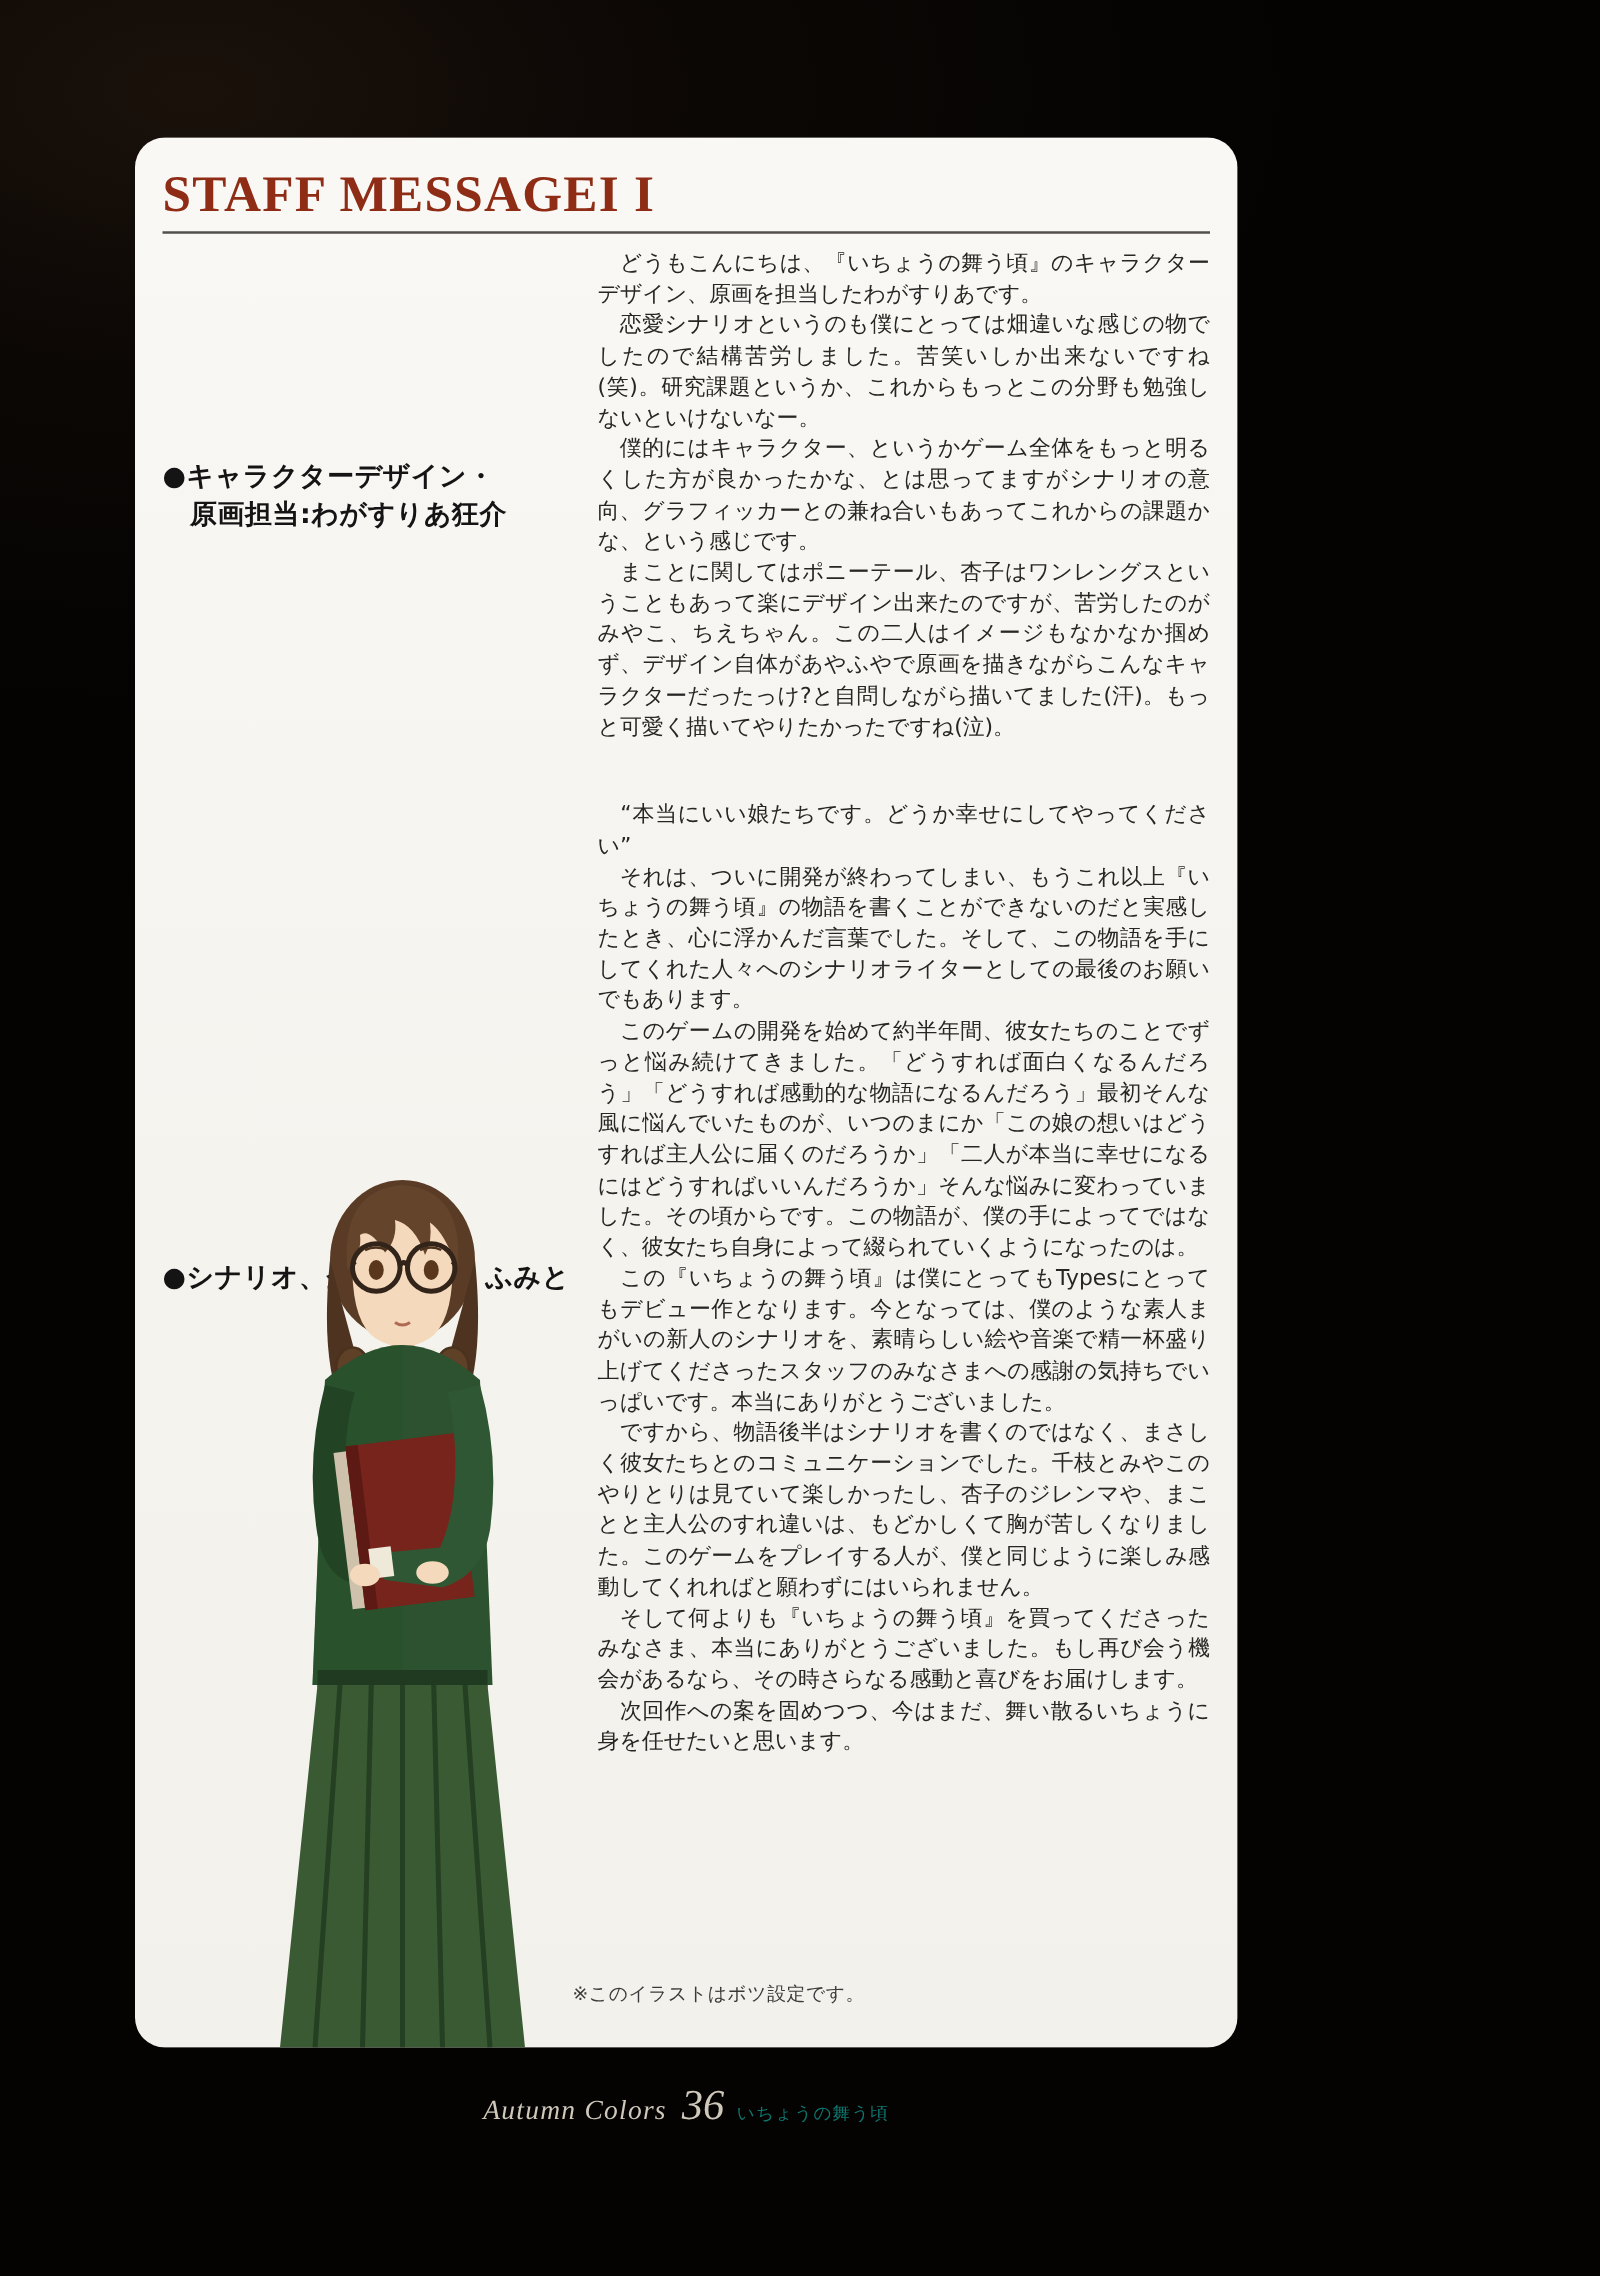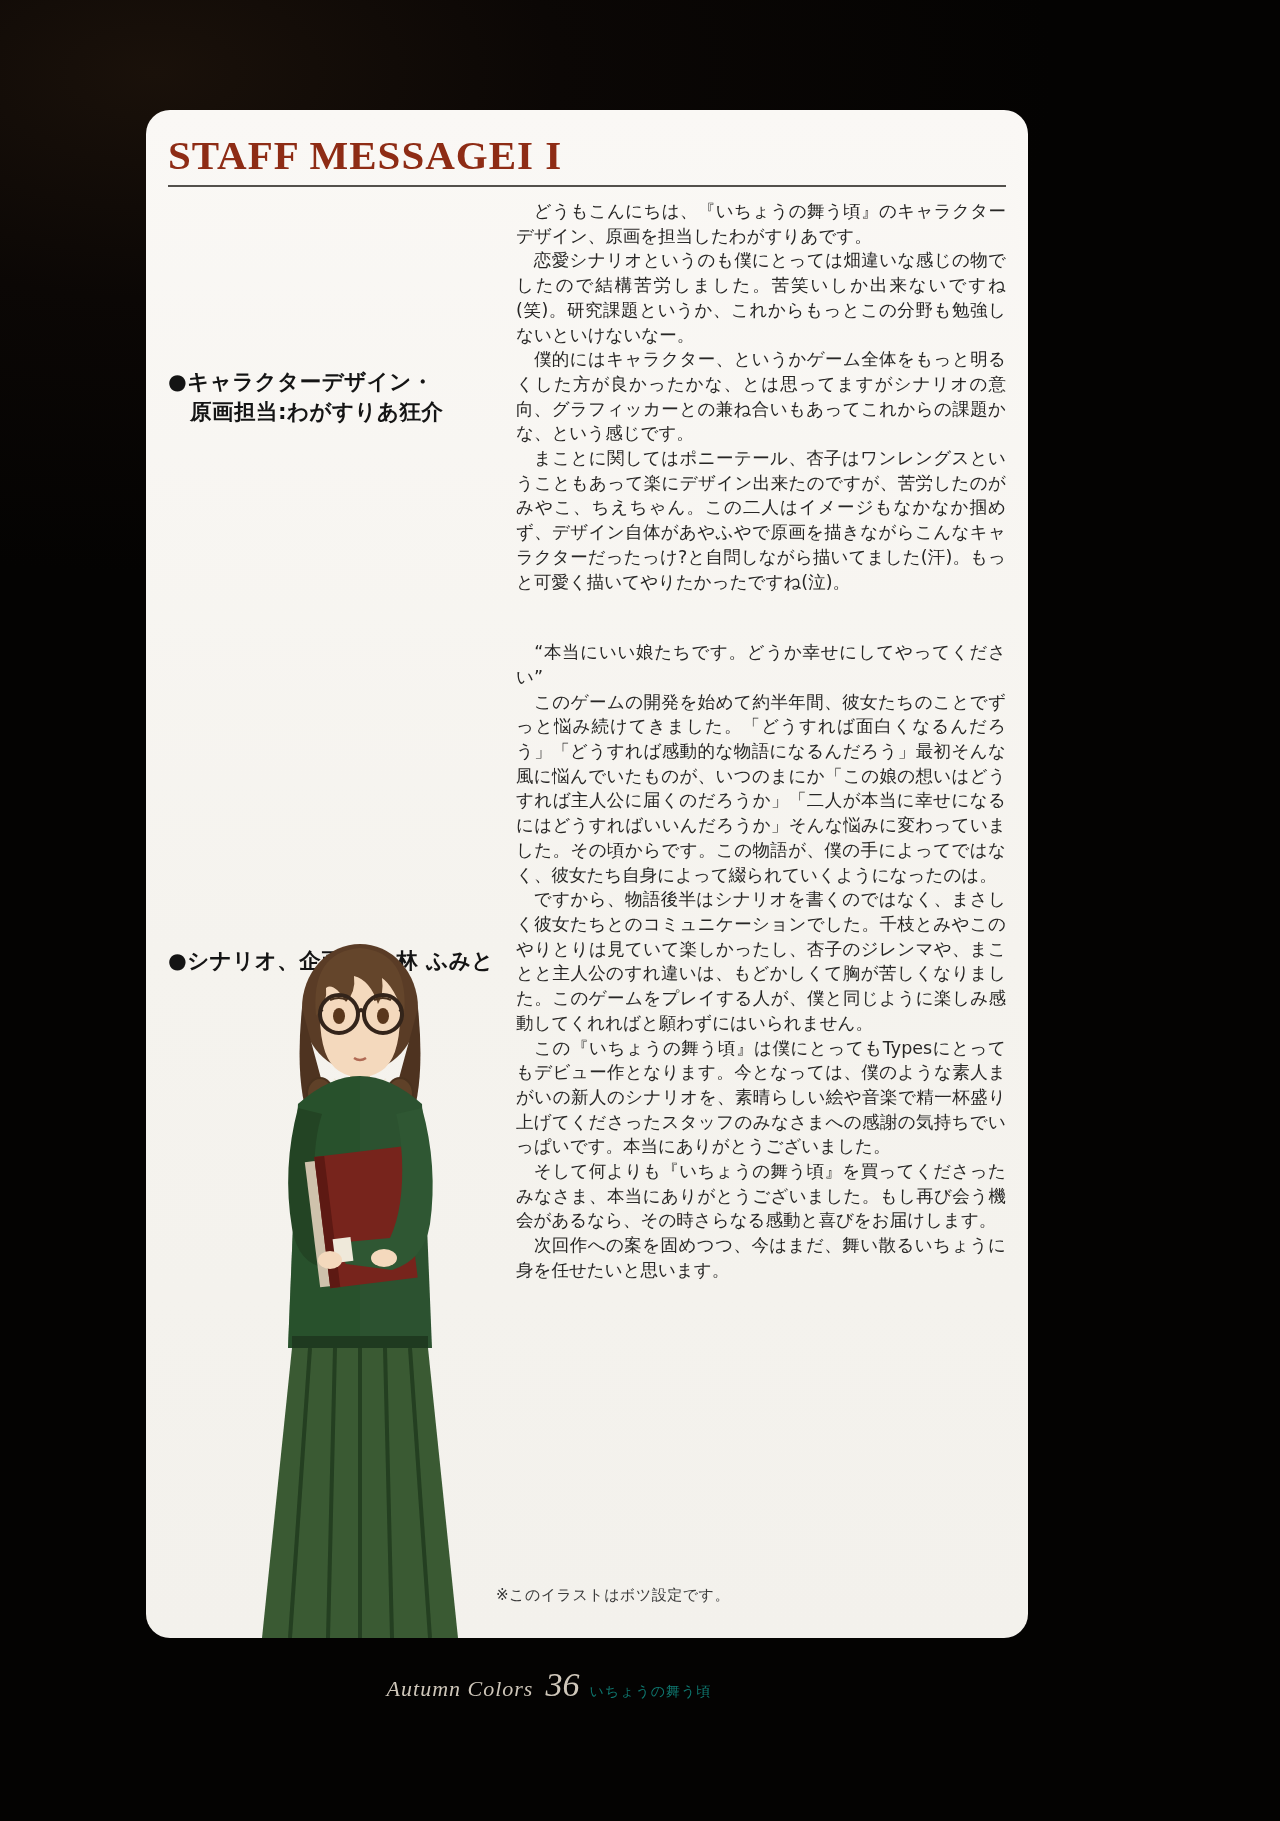--- a/index.html
+++ b/index.html
@@ -11,21 +11,20 @@
     font-family:"DejaVu Sans","Liberation Sans",sans-serif;
     overflow:hidden;
   }
   .page {
     position:absolute; left:108px; top:110px;
     width:882px; height:1528px;
     background:#f7f5f1;
     background-image:linear-gradient(180deg,#faf8f5 0%,#f5f3ee 55%,#f3f1ec 100%);
     border-radius:24px;
     padding:22px 22px 0 22px;
-    margin-left:38px;
   }
   .title {
     font-family:"Liberation Serif","DejaVu Serif",serif;
     font-weight:bold;
     font-size:41px;
     line-height:46px;
     color:#8e2c15;
     letter-spacing:1px;
   }
   .rule {
@@ -91,23 +90,24 @@
       <p>　まことに関してはポニーテール、杏子はワンレングスということもあって楽にデザイン出来たのですが、苦労したのがみやこ、ちえちゃん。この二人はイメージもなかなか掴めず、デザイン自体があやふやで原画を描きながらこんなキャラクターだったっけ?と自問しながら描いてました(汗)。もっと可愛く描いてやりたかったですね(泣)。</p>
     </div>
   </div>
 
   <div class="row row-2">
     <div class="col-left">
       <div class="heading-line">●シナリオ、企画担当:林 ふみと</div>
     </div>
     <div class="col-right">
       <p>　“本当にいい娘たちです。どうか幸せにしてやってください”</p>
+      <p>　それは、ついに開発が終わってしまい、もうこれ以上『いちょうの舞う頃』の物語を書くことができないのだと実感したとき、心に浮かんだ言葉でした。そして、この物語を手にしてくれた人々へのシナリオライターとしての最後のお願いでもあります。</p>
       <p>　このゲームの開発を始めて約半年間、彼女たちのことでずっと悩み続けてきました。「どうすれば面白くなるんだろう」「どうすれば感動的な物語になるんだろう」最初そんな風に悩んでいたものが、いつのまにか「この娘の想いはどうすれば主人公に届くのだろうか」「二人が本当に幸せになるにはどうすればいいんだろうか」そんな悩みに変わっていました。その頃からです。この物語が、僕の手によってではなく、彼女たち自身によって綴られていくようになったのは。</p>
+      <p>　この『いちょうの舞う頃』は僕にとってもTypesにとってもデビュー作となります。今となっては、僕のような素人まがいの新人のシナリオを、素晴らしい絵や音楽で精一杯盛り上げてくださったスタッフのみなさまへの感謝の気持ちでいっぱいです。本当にありがとうございました。</p>
       <p>　ですから、物語後半はシナリオを書くのではなく、まさしく彼女たちとのコミュニケーションでした。千枝とみやこのやりとりは見ていて楽しかったし、杏子のジレンマや、まことと主人公のすれ違いは、もどかしくて胸が苦しくなりました。このゲームをプレイする人が、僕と同じように楽しみ感動してくれればと願わずにはいられません。</p>
-      <p>　この『いちょうの舞う頃』は僕にとってもTypesにとってもデビュー作となります。今となっては、僕のような素人まがいの新人のシナリオを、素晴らしい絵や音楽で精一杯盛り上げてくださったスタッフのみなさまへの感謝の気持ちでいっぱいです。本当にありがとうございました。</p>
       <p>　そして何よりも『いちょうの舞う頃』を買ってくださったみなさま、本当にありがとうございました。もし再び会う機会があるなら、その時さらなる感動と喜びをお届けします。</p>
       <p>　次回作への案を固めつつ、今はまだ、舞い散るいちょうに身を任せたいと思います。</p>
     </div>
   </div>
 
   <svg class="illustration" viewBox="0 0 252 730" xmlns="http://www.w3.org/2000/svg" aria-hidden="true">
 
     <ellipse cx="126" cy="100" rx="58" ry="64" fill="#5a3c26"></ellipse>
     <path d="M68,100 Q60,180 78,220 L95,200 Z" fill="#4e3320"></path>
     <path d="M184,100 Q192,180 174,220 L157,200 Z" fill="#4e3320"></path>

